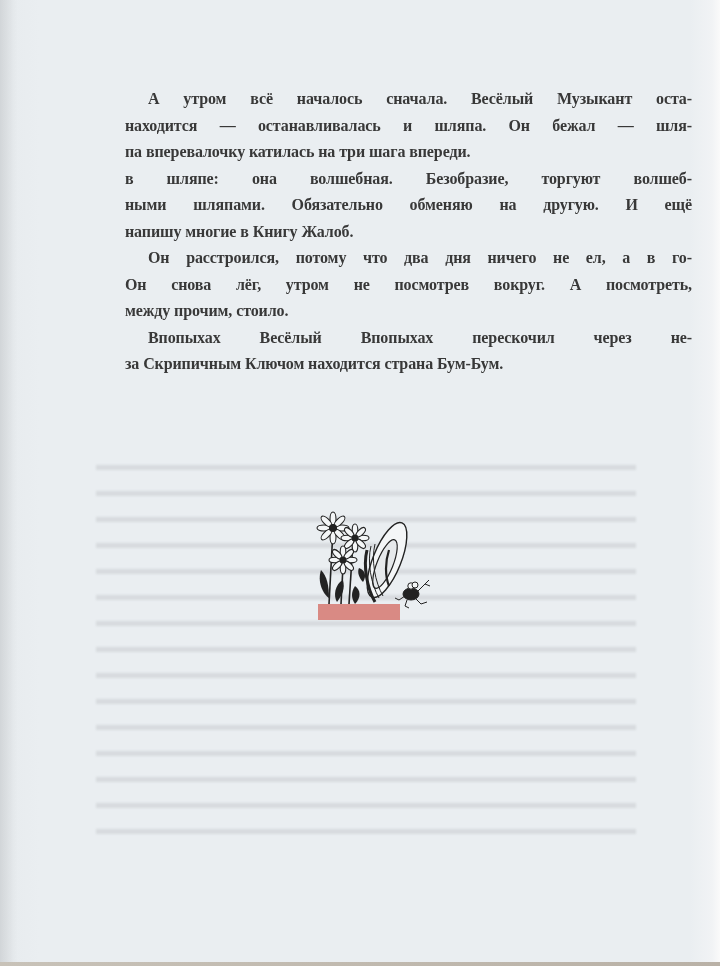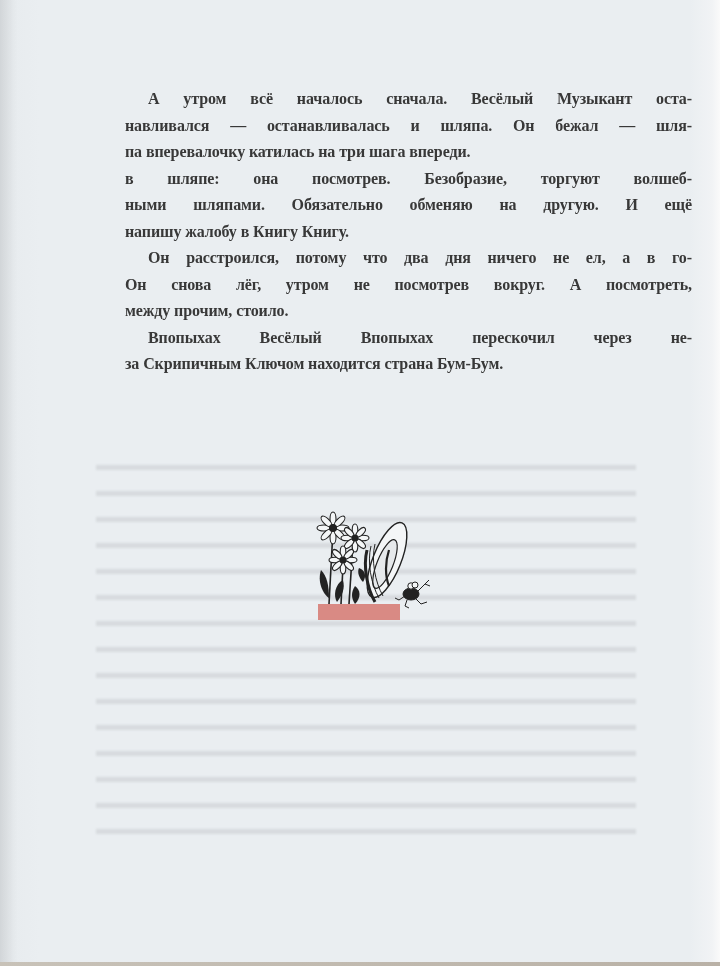--- a/index.html
+++ b/index.html
@@ -109,27 +109,27 @@
     <span class="g-line">▬▬▬▬▬▬▬▬▬▬▬▬▬▬▬▬▬▬▬▬▬▬▬▬▬▬▬▬▬▬▬▬▬▬▬▬▬▬▬▬▬▬▬</span>
     <span class="g-line">▬▬▬▬▬▬▬▬▬▬▬▬▬▬▬▬▬▬▬▬▬▬▬▬▬▬▬▬▬▬▬▬▬▬▬▬▬▬▬▬▬▬▬</span>
     <span class="g-line">▬▬▬▬▬▬▬▬▬▬▬▬▬▬▬▬▬▬▬▬▬▬▬▬▬▬▬▬▬▬▬▬▬▬▬▬▬▬▬▬▬▬▬</span>
     <span class="g-line">▬▬▬▬▬▬▬▬▬▬▬▬▬▬▬▬▬▬▬▬▬▬▬▬▬▬▬▬▬▬▬▬▬▬▬▬▬▬▬▬▬▬▬</span>
     <span class="g-line">▬▬▬▬▬▬▬▬▬▬▬▬▬▬▬▬▬▬▬▬▬▬▬▬▬▬▬▬▬▬▬▬▬▬▬▬▬▬▬▬▬▬▬</span>
   </div>
 
   <div class="text-block">
     <p class="para">
       <span class="line">А утром всё началось сначала. Весёлый Музыкант оста-</span>
-      <span class="line" style="margin-left:-23px">навливался — останавливалась и шляпа. Он бежал — шля-</span>
+      <span class="line" style="margin-left:-23px">находится — останавливалась и шляпа. Он бежал — шля-</span>
       <span class="line last" style="margin-left:-23px">па вперевалочку катилась на три шага впереди.</span>
     </p>
     <p class="para">
-      <span class="line" style="margin-left:-23px">в шляпе: она посмотрев. Безобразие, торгуют волшеб-</span>
+      <span class="line" style="margin-left:-23px">в шляпе: она волшебная. Безобразие, торгуют волшеб-</span>
       <span class="line" style="margin-left:-23px">ными шляпами. Обязательно обменяю на другую. И ещё</span>
-      <span class="line last" style="margin-left:-23px">напишу жалобу в Книгу Книгу.</span>
+      <span class="line last" style="margin-left:-23px">напишу многие в Книгу Жалоб.</span>
     </p>
     <p class="para">
       <span class="line">Он расстроился, потому что два дня ничего не ел, а в го-</span>
       <span class="line" style="margin-left:-23px">Он снова лёг, утром не посмотрев вокруг. А посмотреть,</span>
       <span class="line last" style="margin-left:-23px">между прочим, стоило.</span>
     </p>
     <p class="para">
       <span class="line">Впопыхах Весёлый Впопыхах перескочил через не-</span>
       <span class="line last" style="margin-left:-23px">за Скрипичным Ключом находится страна Бум-Бум.</span>
     </p>

